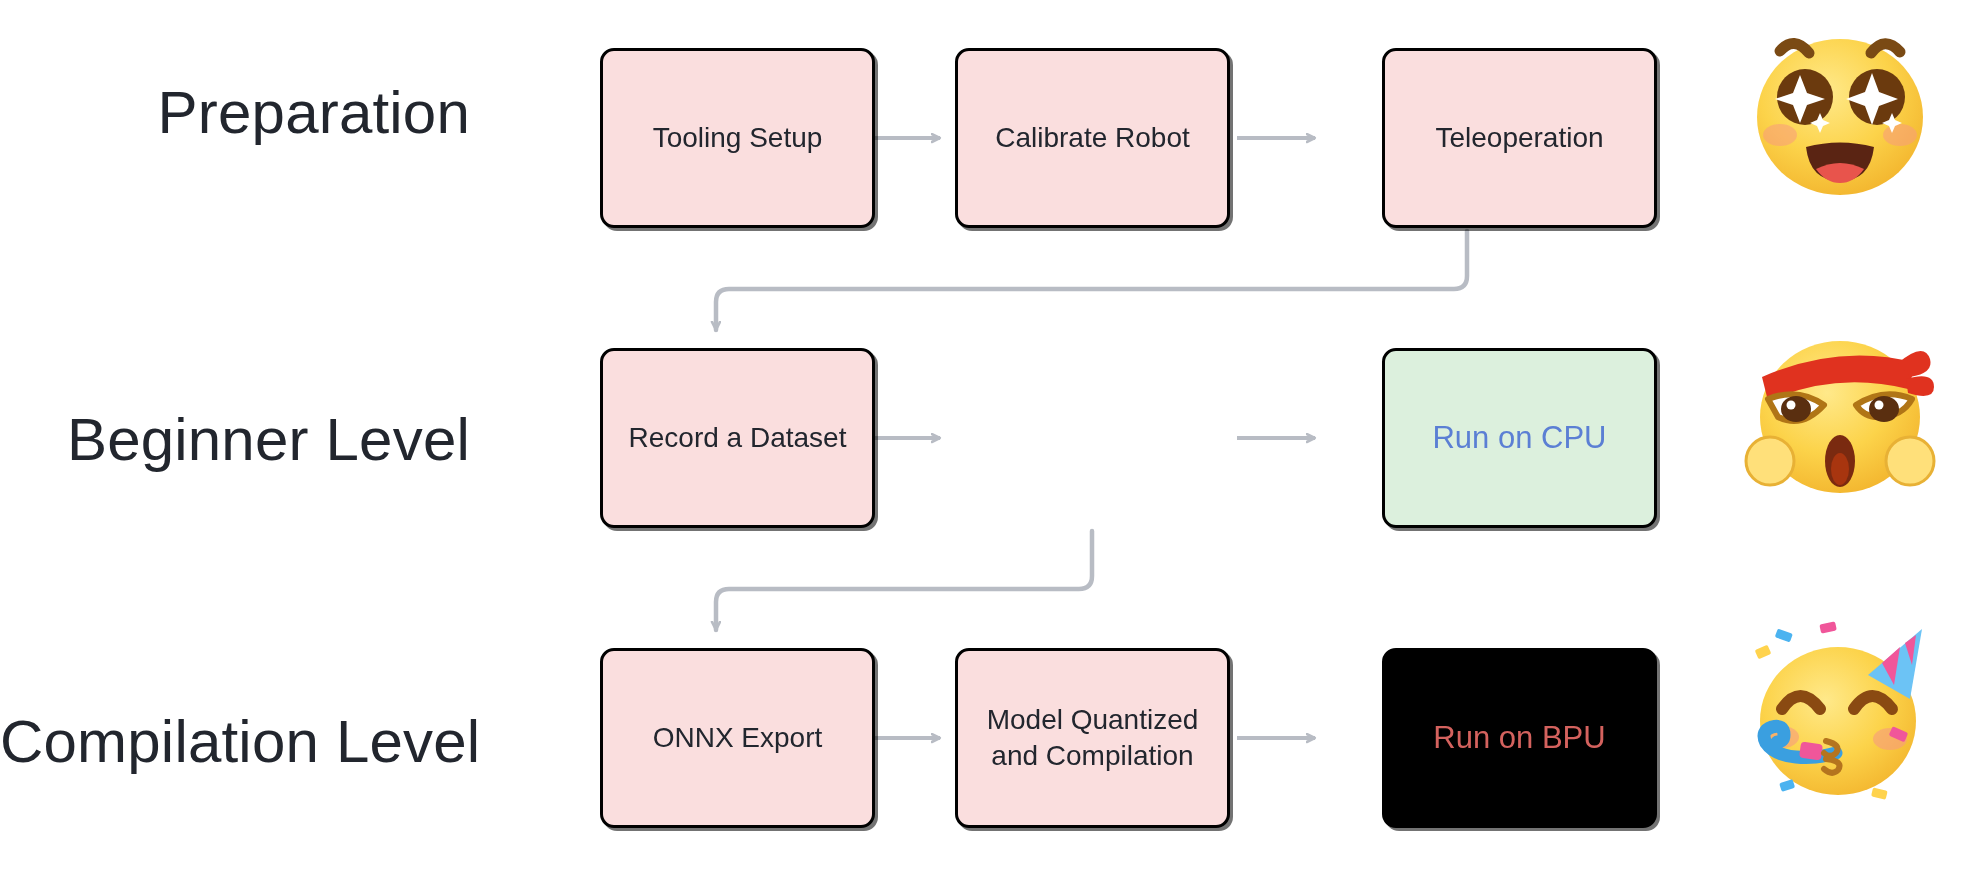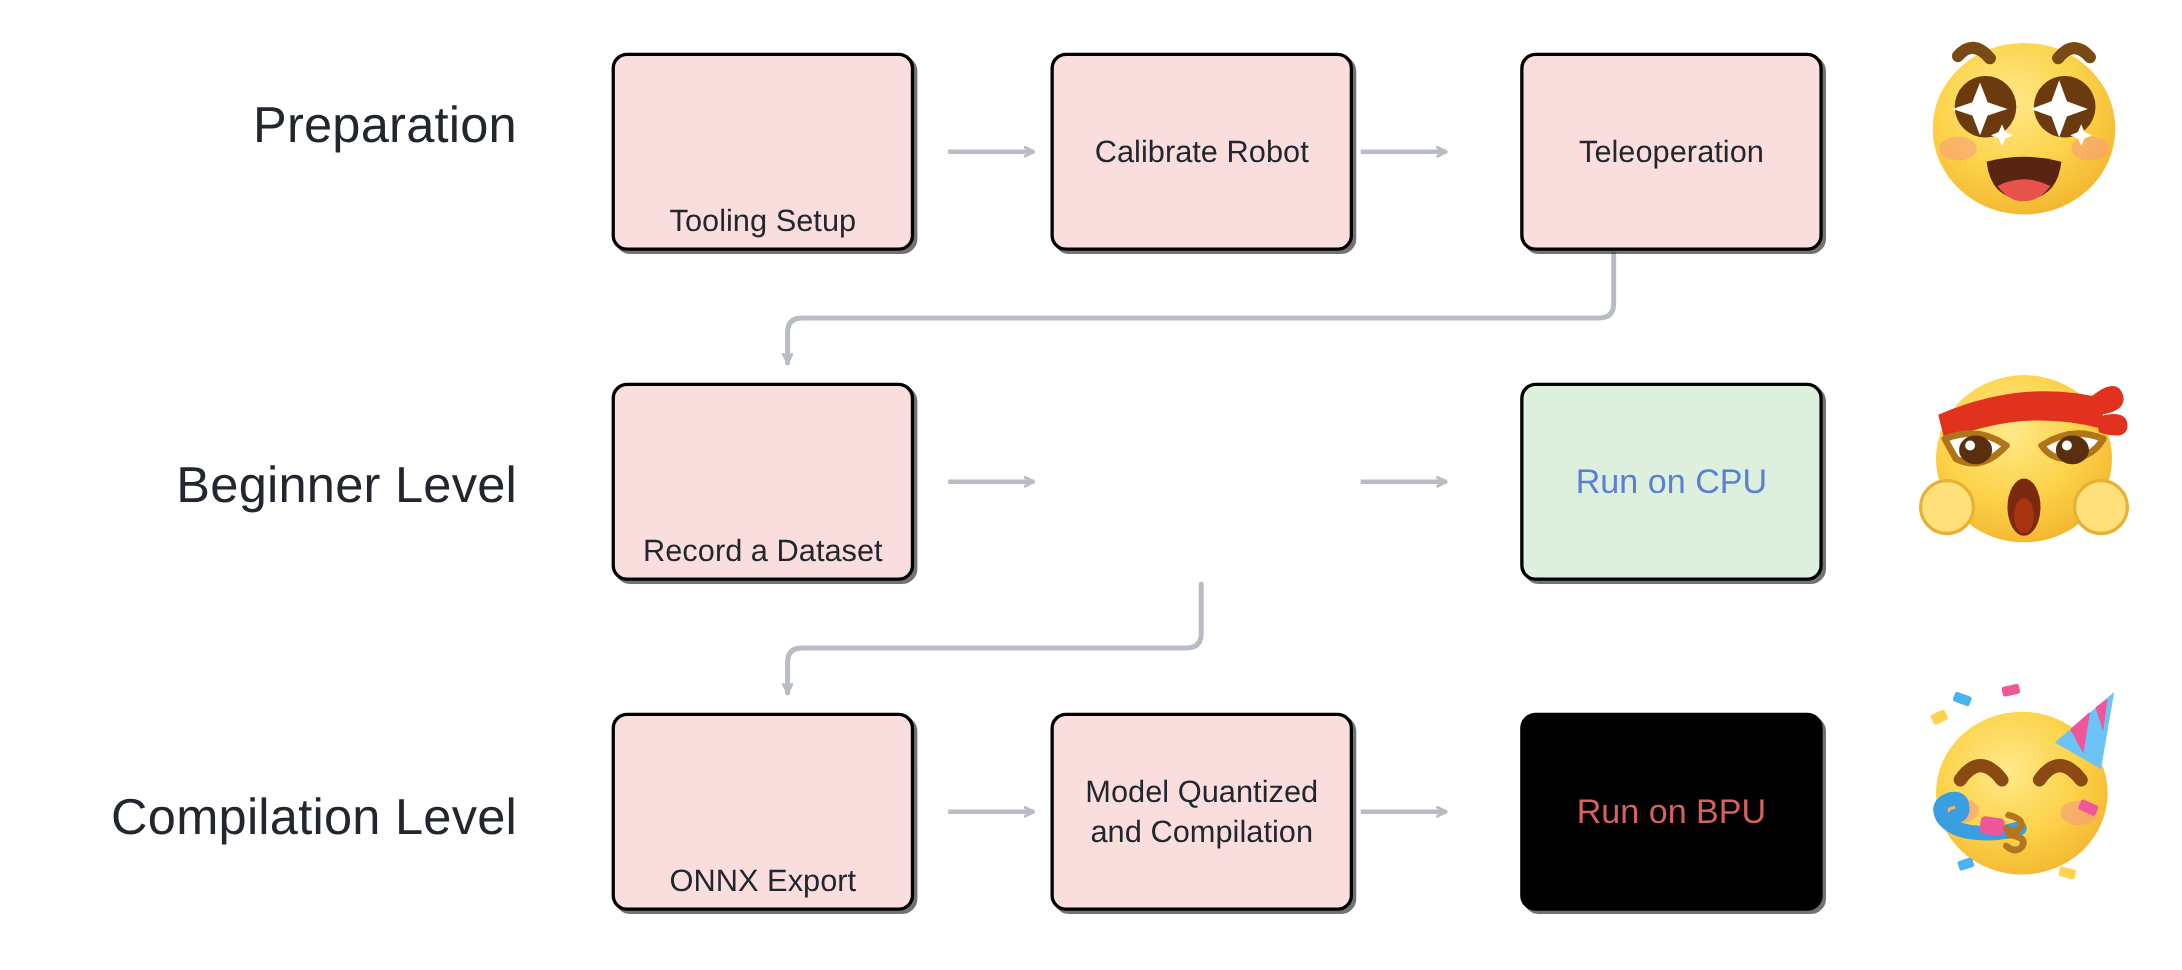--- a/index.html
+++ b/index.html
@@ -20,21 +20,21 @@
     width: 1984px;
     height: 882px;
     background: #ffffff;
   }
 
   
   .row-label {
     position: absolute;
     right: 1510px;      
     color: #22262e;
-    font-size: 46px;
+    font-size: 60px;
     font-weight: 400;
     letter-spacing: 0.2px;
     white-space: nowrap;
     text-align: right;
     line-height: 1;
   }
   .row-label.r1 { left: 0;  width: 470px; top: 113px; transform: translateY(-50%); }
   .row-label.r2 { left: 0;  width: 470px; top: 440px; transform: translateY(-50%); }
   .row-label.r3 { left: 0;  width: 470px; top: 742px; transform: translateY(-50%); }
 
@@ -66,21 +66,21 @@
 
   .fill-pink   { background: #fadede; }
   .fill-blue   { background: #ebf0fa; }
   .fill-green  { background: #dcf0dd; }
   .fill-cream  { background: #000000; }
 
   .txt-cpu { color: #5b7fd4 !important; }
   .txt-bpu { color: #d4625e !important; }
 
   
-  .c1 { left: 556px; align-items: flex-end; }
+  .c1 { left: 600px; }
   .c2 { left: 955px; }
   .c3 { left: 1382px; }
 
   
   .y1 { top: 48px; }
   .y2 { top: 348px; }
   .y3 { top: 648px; }
 
   
   #links {

